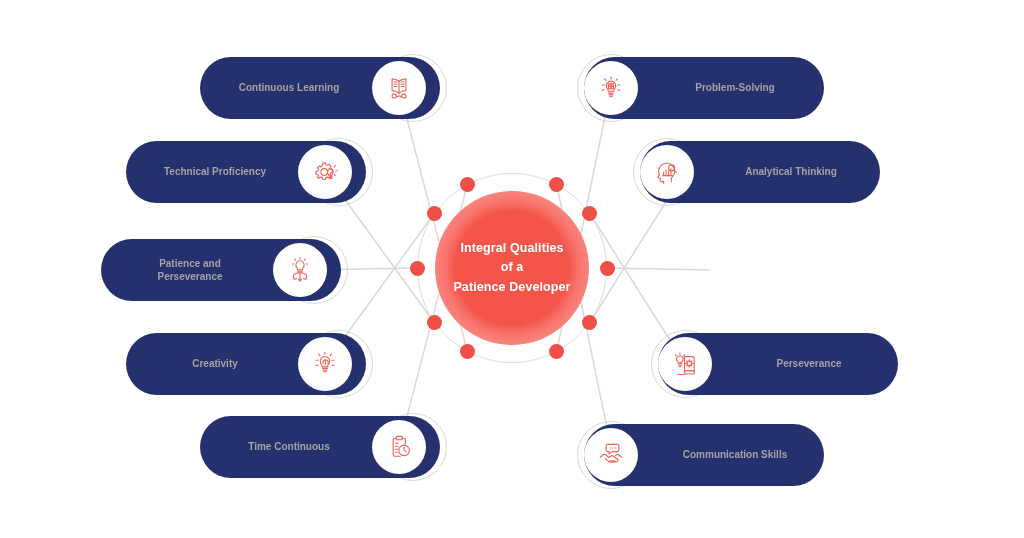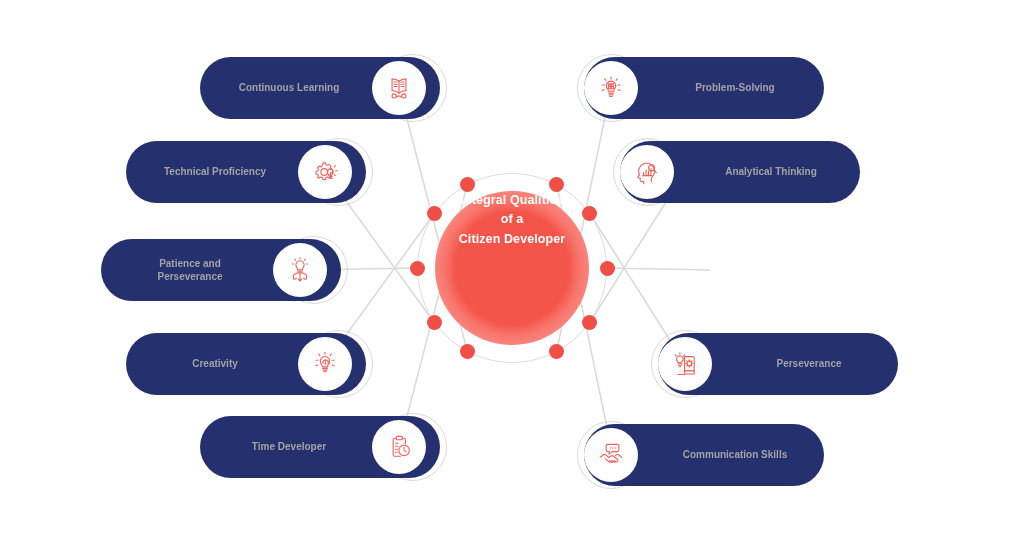--- a/index.html
+++ b/index.html
@@ -35,21 +35,21 @@
     border-radius: 50%;
     background: radial-gradient(circle at 50% 50%,
         #f4554b 0%,
         #f4554b 52%,
         #f8756c 62%,
         #fa8a82 74%,
         #fcb3ad 86%,
         #fde0dd 94%,
         #fdeeec 100%);
     display: flex;
-    align-items: flex-start;
+    align-items: center;
     justify-content: center;
   }
   .hub-label {
     color: #ffffff;
     font-size: 12.5px;
     font-weight: bold;
     line-height: 1.55;
     text-align: center;
     letter-spacing: .1px;
     user-select: none;
@@ -135,21 +135,21 @@
       <line x1="556.6" y1="351.9" x2="611.0" y2="88.0" stroke="#d9d9d9" stroke-width="1.5"></line>
       <line x1="589.8" y1="322.5" x2="685.0" y2="172.0" stroke="#d9d9d9" stroke-width="1.5"></line>
       <line x1="607.0" y1="268.0" x2="710.0" y2="270.0" stroke="#d9d9d9" stroke-width="1.5"></line>
       <line x1="589.8" y1="213.5" x2="685.0" y2="364.0" stroke="#d9d9d9" stroke-width="1.5"></line>
       <line x1="556.6" y1="184.1" x2="611.0" y2="447.0" stroke="#d9d9d9" stroke-width="1.5"></line>
     </svg>
 
   <div class="hub-ring" style="left:417px; top:173px; width:190px; height:190px;"></div>
 
   <div class="hub-core" style="left:435px; top:191px; width:154px; height:154px;">
-    <div class="hub-label"><span>Integral Qualities</span><br><span>of a</span><br><span>Citizen Developer</span></div>
+    <div class="hub-label"><span>Integral Qualities</span><br><span>of a</span><br><span>Patience Developer</span></div>
   </div>
 
   <div class="node left" style="left:200px; top:57px; width:240px;">
     <div class="badge-ring" style="left:179px;"></div>
     <div class="pill" style="width:240px;">
       <div class="pill-label">Continuous Learning</div>
     </div>
     <div class="badge" style="left:172px;">
       <svg width="30" height="30" viewBox="0 0 32 32" fill="none" stroke="#ef6259" stroke-width="1.2" stroke-linecap="round" stroke-linejoin="round">
         <path d="M16 8.8c-2.2-1.9-4.6-2.6-7.4-2.6v12.6c2.8 0 5.2.7 7.4 2.6"></path>
@@ -207,21 +207,21 @@
         <path d="M14 15.3c-.5-.4-.5-1.3.1-1.6-.3-.7.3-1.5 1.1-1.4.2-.7 1.3-.9 1.8-.3.6-.5 1.6-.1 1.7.7.8.1 1.1 1.1.6 1.7.4.5.2 1.3-.4 1.5"></path>
         <path d="M16.3 12v4.8"></path>
         <path d="M16 5.6V3.4M10.6 7.1L9.3 5.4M21.4 7.1l1.3-1.7M8.6 12H6.5M23.4 12h2.1M8.2 17l-1.9.9M23.8 17l1.9.9"></path>
       </svg>
     </div>
   </div>
 
   <div class="node left" style="left:200px; top:416px; width:240px;">
     <div class="badge-ring" style="left:179px;"></div>
     <div class="pill" style="width:240px;">
-      <div class="pill-label">Time Developer</div>
+      <div class="pill-label">Time Continuous</div>
     </div>
     <div class="badge" style="left:172px;">
       <svg width="30" height="30" viewBox="0 0 32 32" fill="none" stroke="#ef6259" stroke-width="1.2" stroke-linecap="round" stroke-linejoin="round">
         <path d="M19.4 6.6h1.8a1.6 1.6 0 0 1 1.6 1.6v4.4"></path>
         <path d="M13.2 6.6h-1.8a1.6 1.6 0 0 0-1.6 1.6v16a1.6 1.6 0 0 0 1.6 1.6h6"></path>
         <rect x="13" y="4.6" width="6.6" height="3.6" rx="1"></rect>
         <path d="M12.2 12h3M12.2 15.2h3M12.2 18.4h2.4M12.2 21.6h2"></path>
         <circle cx="21.4" cy="19.6" r="5.6"></circle>
         <path d="M21.4 16.4v3.2l2.2 1.6"></path>
       </svg>
@@ -239,21 +239,21 @@
         <path d="M13.4 21.4h5.2M13.9 23.3h4.2M14.7 25.1h2.6"></path>
         <rect x="13.3" y="11.6" width="2.6" height="2.6"></rect>
         <rect x="15.9" y="11.6" width="2.6" height="2.6"></rect>
         <rect x="13.3" y="14.2" width="2.6" height="2.6"></rect>
         <rect x="15.9" y="14.2" width="2.6" height="2.6"></rect>
         <path d="M16 6.3V4.2M10.6 7.9L9.2 6.2M21.4 7.9l1.4-1.7M8.8 12.8H6.6M23.2 12.8h2.2M8.4 17.8l-2 .9M23.6 17.8l2 .9"></path>
       </svg>
     </div>
   </div>
 
-  <div class="node right" style="left:620px; top:141px; width:240px;">
+  <div class="node right" style="left:640px; top:141px; width:240px;">
     <div class="badge-ring" style="left:-7px;"></div>
     <div class="pill" style="width:240px;">
       <div class="pill-label">Analytical Thinking</div>
     </div>
     <div class="badge" style="left:0px;">
       <svg width="30" height="30" viewBox="0 0 32 32" fill="none" stroke="#ef6259" stroke-width="1.2" stroke-linecap="round" stroke-linejoin="round">
         <path d="M20.6 26.4v-3.2c0-.9.5-1.5 1.1-2.1 1.6-1.6 2.5-3.6 2.5-5.9 0-5-4.2-8.9-9.3-8.5-4.2.4-7.5 3.8-7.8 8-.1 1.5.2 2.9.9 4.1l-1.5 2.4c-.3.5 0 1.2.6 1.2h1.6v2.2c0 .9.7 1.6 1.6 1.6h2.2v2.2"></path>
         <path d="M12.4 19.8v-3.6M15 19.8v-6M17.6 19.8v-4.6M20.2 19.8v-7.4"></path>
         <path d="M11.4 19.8h10"></path>
         <circle cx="20.9" cy="11.6" r="3.2"></circle>

